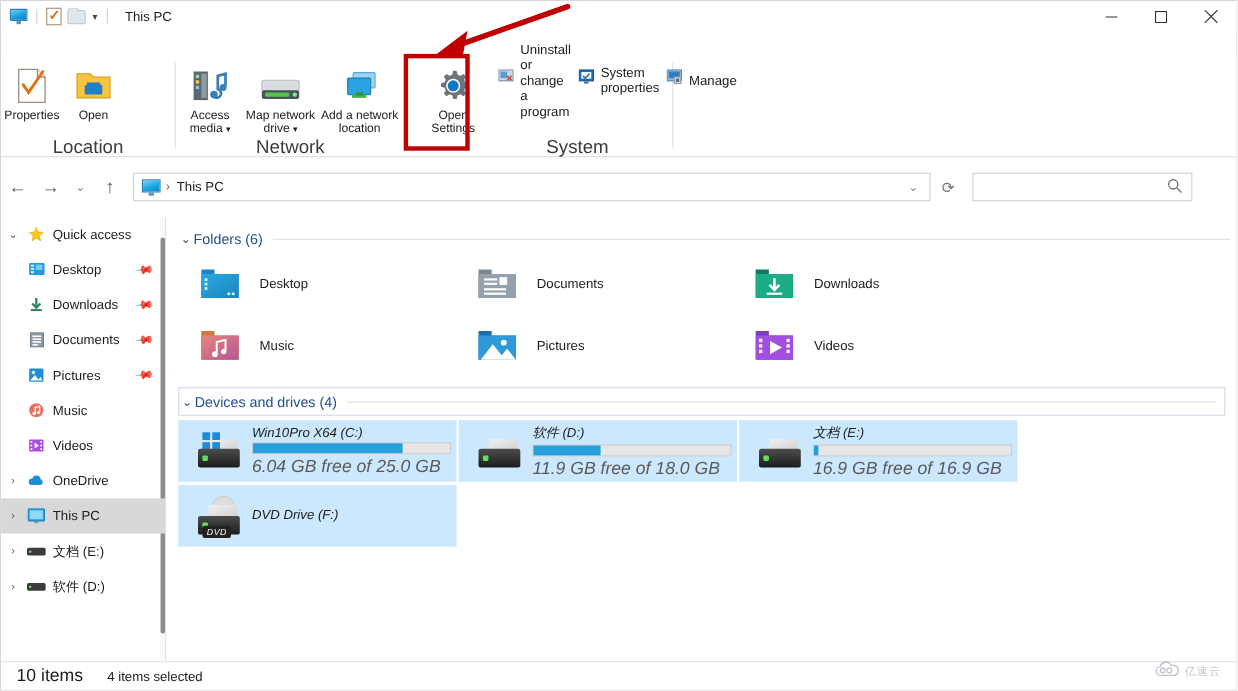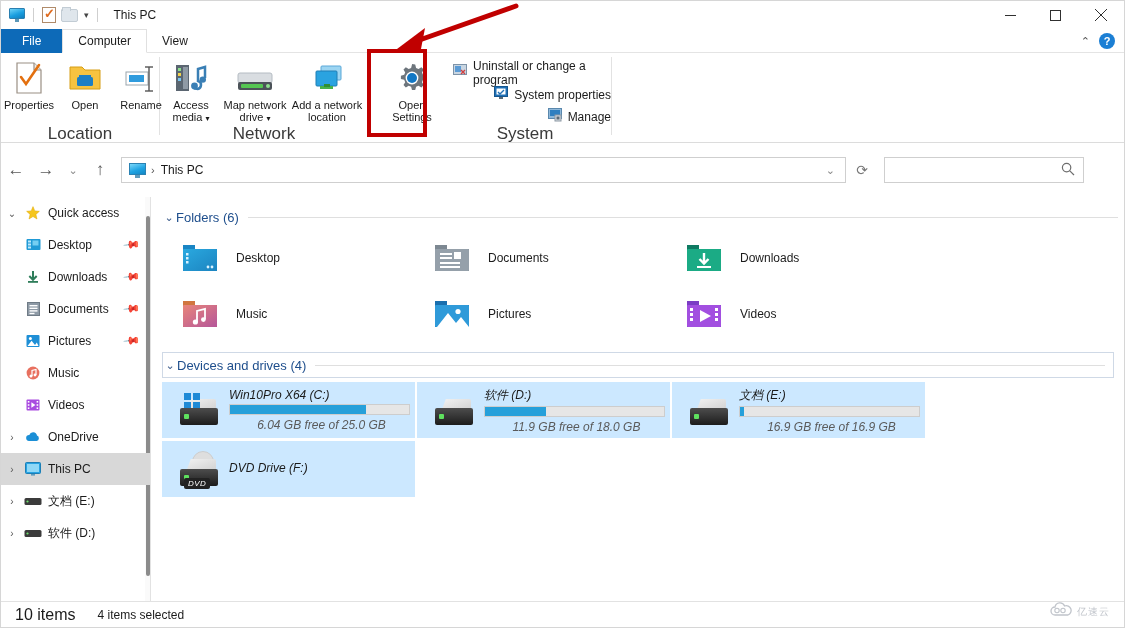--- a/index.html
+++ b/index.html
@@ -67,21 +67,21 @@
   .rgroup-items { flex:1; display:flex; align-items:flex-start; padding-top:5px; }
   .rgroup-label { height:17px; font-size:17px; color:#3a3a3a; text-align:center; line-height:15px; }
   .rgroup-div { width:1px; background:#e2e2e2; margin-top:4px; height:78px; align-self:flex-start;}
 
   .rbtn { width:56px; display:flex; flex-direction:column; align-items:center; padding-top:3px; }
   .rbtn .glyph { height:34px; display:flex; align-items:flex-end; justify-content:center; }
   .rbtn .lbl { font-size:11px; color:#1b1b1b; text-align:center; line-height:12px; margin-top:4px; width:62px;}
   .rbtn.wide { width:72px; }
   .rbtn.wide .lbl { width:80px; }
 
-  .small-items { display:flex; flex-direction:column; padding-top:5px; gap:3px;align-items:flex-end; }
+  .small-items { display:flex; flex-direction:row; padding-top:5px; gap:3px; }
   .sitem { display:flex; align-items:center; gap:6px; height:19px; padding-left:4px;}
   .sitem .lbl { font-size:12px; color:#1b1b1b; }
 
   
   .redbox {
     position:absolute; border:4px solid #c00000; z-index:40;
     pointer-events:none;
   }
   .arrow-svg { position:absolute; top:0; left:380px; z-index:41; pointer-events:none;}
 
@@ -139,21 +139,21 @@
 
   .drvtiles { display:flex; flex-wrap:wrap; padding-top:4px;font-style:italic;}
   .drv { width:253px; height:56px; display:flex; align-items:center; padding-left:14px;
          margin-right:2px; margin-bottom:3px;}
   .drv.sel { background:#cce8ff; }
   .drv .dico { width:46px; height:34px; position:relative; flex:0 0 auto;}
   .drv .dinfo { margin-left:7px; width:185px;}
   .drv .dname { font-size:12px; color:#1b1b1b; margin-bottom:2px; white-space:nowrap;}
   .drv .dbar { width:181px; height:11px; background:#e6e6e6; border:1px solid #cdcdcd; position:relative;}
   .drv .dbar i { position:absolute; left:0; top:0; bottom:0; display:block; background:#26a0da;}
-  .drv .dfree { font-size:12px; color:#5a5a5a; margin-top:3px;text-align:center;}
+  .drv .dfree { font-size:16px; color:#5a5a5a; margin-top:3px;}
 
   
   .hd { position:absolute; left:4px; bottom:2px; width:38px; height:17px;
         background:linear-gradient(180deg,#4d4d4d 0%,#2b2b2b 70%,#1c1c1c 100%);
         border-radius:2px; }
   .hd .led { position:absolute; left:4px; top:6px; width:5px; height:5px; background:#5ee05e; border-radius:1px;}
   .hd-top { position:absolute; left:10px; bottom:15px; width:30px; height:13px;
             background:linear-gradient(160deg,#f2f2f2 0%,#cfcfcf 100%);
             clip-path: polygon(16% 0, 100% 0, 100% 100%, 0 100%); border-radius:2px 2px 0 0;}
   .winlogo { position:absolute; left:8px; top:0px; width:17px; height:17px; }
@@ -206,29 +206,20 @@
       </div>
       <div class="wc close">
         <svg width="12" height="12" viewBox="0 0 12 12">
             <line x1="0" y1="0" x2="12" y2="12" stroke="#303030" stroke-width="1"></line>
             <line x1="12" y1="0" x2="0" y2="12" stroke="#303030" stroke-width="1"></line>
           </svg>
       </div>
     </div>
   </div>
 
-  <div class="tabstrip">
-    <div class="tab file">File</div>
-    <div class="tab active">Computer</div>
-    <div class="tab">View</div>
-    <div class="tab-right">
-      <div class="caret-up">⌃</div>
-      <div class="help-btn">?</div>
-    </div>
-  </div>
 
   <div class="ribbon">
 
     <div class="rgroup" style="width:158px">
       <div class="rgroup-items">
         <div class="rbtn">
           <div class="glyph">
             <svg width="30" height="34" viewBox="0 0 30 34">
               <path d="M3 2 h17 l7 7 v23 H3 Z" fill="#fff" stroke="#9a8f84" stroke-width="1.2"></path>
               <path d="M20 2 v7 h7" fill="#f0ebe5" stroke="#9a8f84" stroke-width="1.2"></path>
@@ -239,32 +230,20 @@
         </div>
         <div class="rbtn">
           <div class="glyph">
             <svg width="34" height="34" viewBox="0 0 34 34">
               <path d="M2 6 h12 l3 3 h15 v19 H2 Z" fill="#f7c340" stroke="#d69e16" stroke-width="1"></path>
               <rect x="9" y="16" width="16" height="9" rx="1.5" fill="#1d7fc4"></rect>
               <rect x="11" y="14" width="12" height="3" fill="#1d7fc4"></rect>
             </svg>
           </div>
           <div class="lbl">Open</div>
-        </div>
-        <div class="rbtn">
-          <div class="glyph">
-            <svg width="34" height="32" viewBox="0 0 34 32">
-              <rect x="2" y="9" width="22" height="13" fill="#fff" stroke="#9aa5ad" stroke-width="1"></rect>
-              <rect x="5" y="12" width="15" height="7" fill="#2f9bdd"></rect>
-              <line x1="25" y1="4" x2="25" y2="28" stroke="#555" stroke-width="1.4"></line>
-              <line x1="21" y1="4" x2="29" y2="4" stroke="#555" stroke-width="1.4"></line>
-              <line x1="21" y1="28" x2="29" y2="28" stroke="#555" stroke-width="1.4"></line>
-            </svg>
-          </div>
-          <div class="lbl">Rename</div>
         </div>
       </div>
       <div class="rgroup-label">Location</div>
     </div>
     <div class="rgroup-div"></div>
 
     <div class="rgroup" style="width:208px">
       <div class="rgroup-items" style="padding-left:3px">
         <div class="rbtn">
           <div class="glyph">

